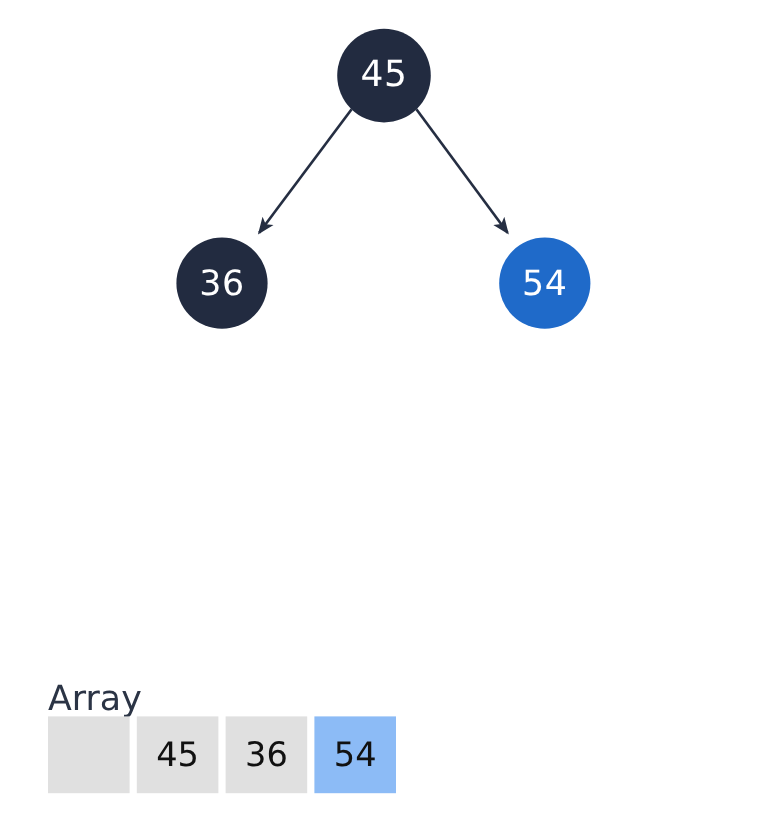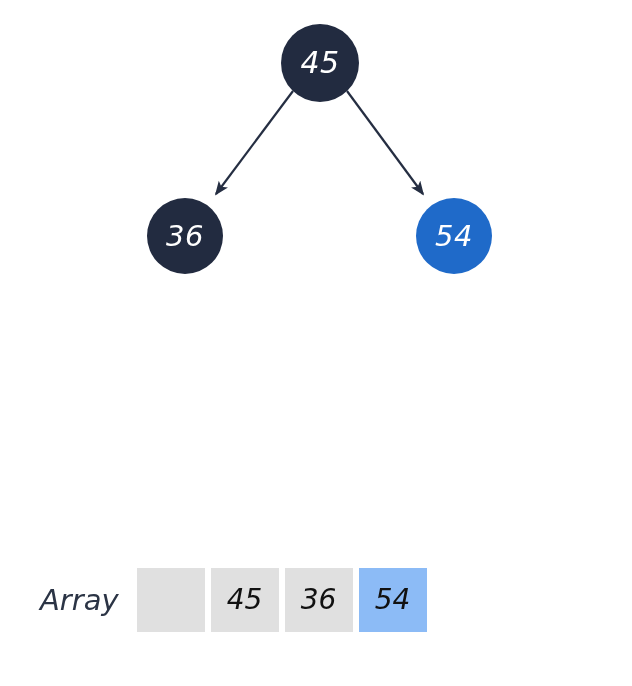--- a/index.html
+++ b/index.html
@@ -11,21 +11,20 @@
     height: 686px;
     background: #ffffff;
     font-family: "DejaVu Sans", sans-serif;
     overflow: hidden;
     position: relative;
   }
 
   #viz-root {
     position: absolute;
     inset: 0;
-    font-style: italic;
   }
 
   
   .tree-layer {
     position: absolute;
     left: 0;
     top: 0;
     width: 632px;
     height: 560px;
   }
@@ -81,21 +80,21 @@
     background: #1f6ac9;
   }
   .node-right .node-value { font-size: 29px; }
 
   
   .array-row {
     position: absolute;
     left: 40px;
     top: 568px;
     display: flex;
-    align-items: center;
+    flex-direction: column;
   }
   .array-label {
     font-size: 29px;
     color: #2b3445;
     font-family: "DejaVu Sans", sans-serif;
     line-height: 1;
     margin-right: 18px;
     white-space: nowrap;
     user-select: none;
   }

